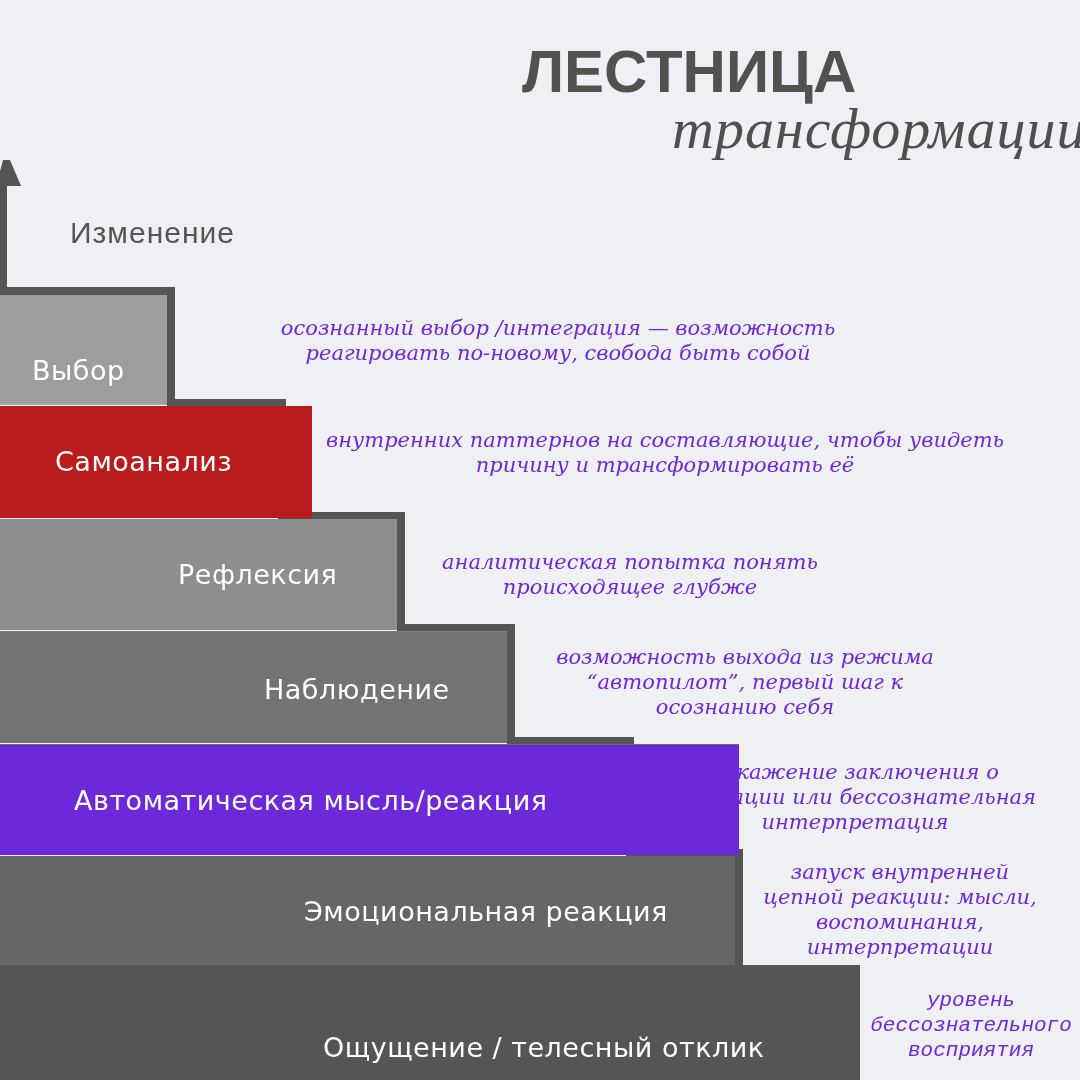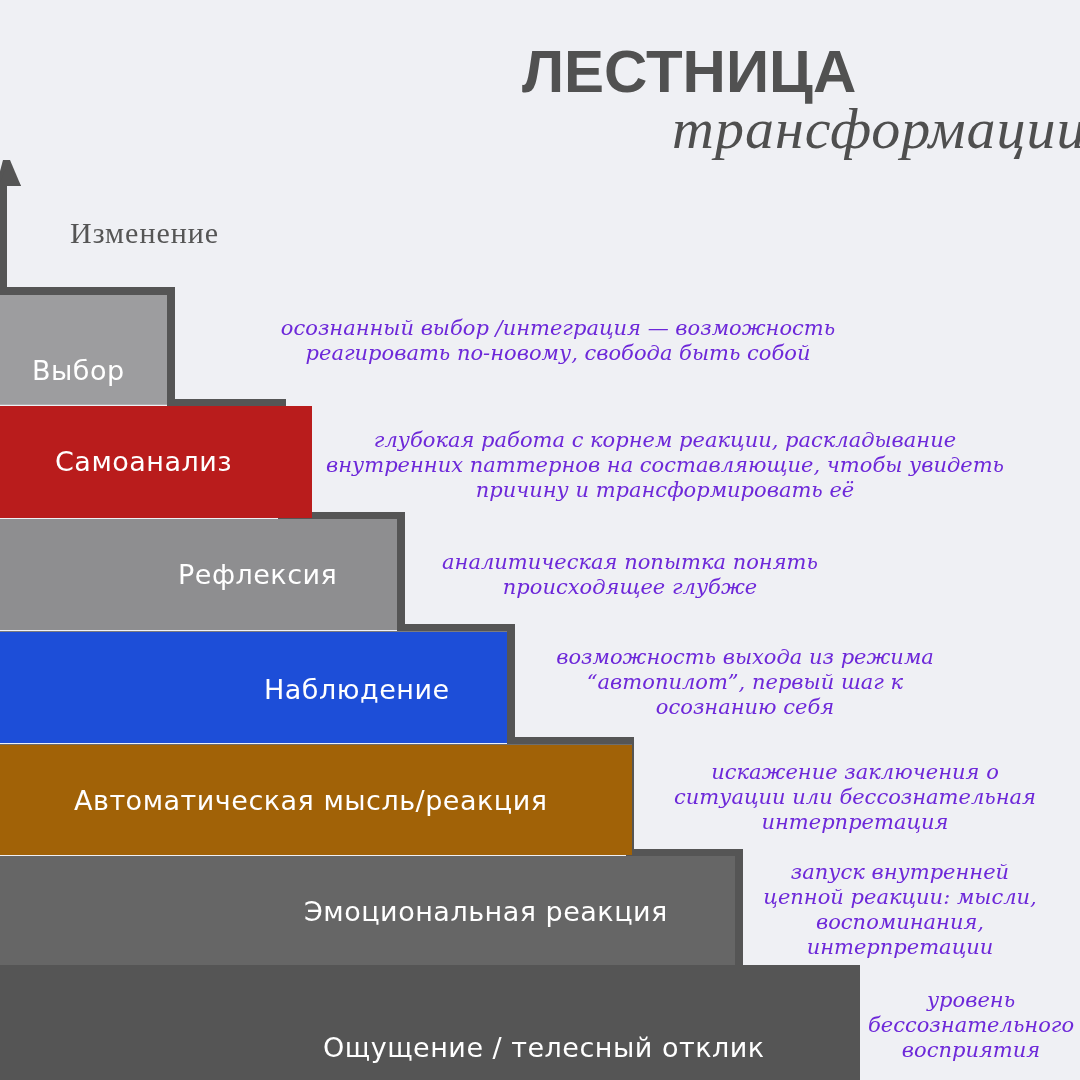--- a/index.html
+++ b/index.html
@@ -2,21 +2,21 @@
 <html><head>
 <meta charset="utf-8">
 <style>
   html, body { margin: 0; padding: 0; }
   body { width: 1080px; height: 1080px; background: #eff0f4; position: relative; overflow: hidden; font-family: "DejaVu Sans", sans-serif; }
   .title-main { position: absolute; left: 522px; top: 42px; font-family: "Liberation Sans", sans-serif; font-weight: bold; font-size: 60px; letter-spacing: 0px; color: #515151; line-height: 1; }
   .title-sub { position: absolute; left: 672px; top: 100px; font-family: "Liberation Serif", serif; font-style: italic; font-size: 58px; color: #4f4f4f; line-height: 1; letter-spacing: 1px; }
   .stairs { position: absolute; left: 0; top: 0; width: 1080px; height: 1080px; }
   .step { position: absolute; left: 0; box-sizing: border-box; }
   .step-label { position: absolute; color: #ffffff; font-family: "DejaVu Sans", sans-serif; font-size: 27px; white-space: nowrap; letter-spacing: 0.5px; }
-  .top-label { position: absolute; left: 70px; top: 216px; font-family: Liberation Serif, serif; font-size: 30px; color: #555; letter-spacing: 1px; }
+  .top-label { position: absolute; left: 70px; top: 216px; font-family: Liberation Sans, sans-serif; font-size: 30px; color: #555; letter-spacing: 1px; }
   .desc { position: absolute; font-family: "DejaVu Serif", serif; font-style: italic; color: #6d28d9; text-align: center; font-size: 21px; line-height: 25px; white-space: nowrap; }
 </style>
 </head>
 <body>
 
 <div class="title-main">ЛЕСТНИЦА</div>
 <div class="title-sub">трансформации</div>
 
 <div class="top-label">Изменение</div>
 
@@ -28,39 +28,38 @@
 
 <div class="step" style="top:295px;height:110px;width:167px;background:#9d9d9f;border-bottom:1px solid #b0b0b2;">
   <span class="step-label" style="left:32px;top:38px;margin-top:22px;">Выбор</span>
 </div>
 <div class="step" style="top:406px;height:112px;width:312px;background:#b91c1c;">
   <span class="step-label" style="left:55px;top:40px;">Самоанализ</span>
 </div>
 <div class="step" style="top:519px;height:111px;width:397px;background:#8e8e90;">
   <span class="step-label" style="left:178px;top:40px;">Рефлексия</span>
 </div>
-<div class="step" style="top:631px;height:112px;width:507px;background:#1d4ed8;border-top:1px solid #7c7c7e;">
+<div class="step" style="top:631px;height:112px;width:507px;background:#737373;border-top:1px solid #7c7c7e;">
   <span class="step-label" style="left:264px;top:42px;">Наблюдение</span>
 </div>
-<div class="step" style="top:744px;height:111px;width:632px;background:#a16207;border-top:1px solid #6e6e6e;">
+<div class="step" style="top:744px;height:111px;width:739px;background:#6d28d9;border-top:1px solid #6e6e6e;">
   <span class="step-label" style="left:74px;top:40px;">Автоматическая мысль/реакция</span>
 </div>
 <div class="step" style="top:856px;height:109px;width:735px;background:#666666;">
   <span class="step-label" style="left:304px;top:40px;">Эмоциональная реакция</span>
 </div>
 <div class="step" style="top:965px;height:115px;width:860px;background:#555555;">
   <span class="step-label" style="left:323px;top:42px;margin-top:25px;">Ощущение / телесный отклик</span>
 </div>
 
 <div class="desc" style="left:258px;top:316px;width:600px;">
   <div>осознанный выбор /интеграция — возможность</div>
   <div>реагировать по-новому, свобода быть собой</div>
 </div>
 <div class="desc" style="left:305px;top:428px;width:720px;">
-  <div>глубокая работа с корнем реакции, раскладывание</div>
   <div>внутренних паттернов на составляющие, чтобы увидеть</div>
   <div>причину и трансформировать её</div>
 </div>
 <div class="desc" style="left:420px;top:550px;width:420px;">
   <div>аналитическая попытка понять</div>
   <div>происходящее глубже</div>
 </div>
 <div class="desc" style="left:545px;top:645px;width:400px;">
   <div>возможность выхода из режима</div>
   <div>“автопилот”, первый шаг к</div>
@@ -70,17 +69,17 @@
   <div>искажение заключения о</div>
   <div>ситуации или бессознательная</div>
   <div>интерпретация</div>
 </div>
 <div class="desc" style="left:760px;top:860px;width:280px;">
   <div>запуск внутренней</div>
   <div>цепной реакции: мысли,</div>
   <div>воспоминания,</div>
   <div>интерпретации</div>
 </div>
-<div class="desc" style="left:862px;top:988px;width:218px;">
+<div class="desc" style="left:862px;top:988px;width:218px;font-family:Liberation Mono, monospace;">
   <div>уровень</div>
   <div>бессознательного</div>
   <div>восприятия</div>
 </div>
 
 </body></html>

